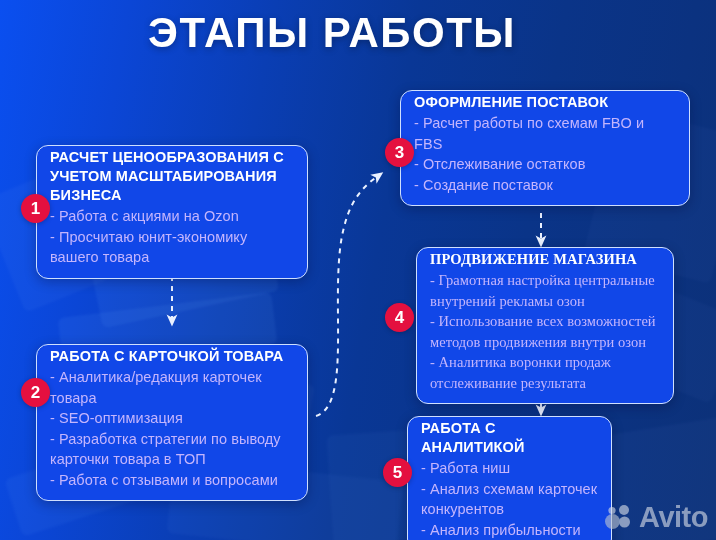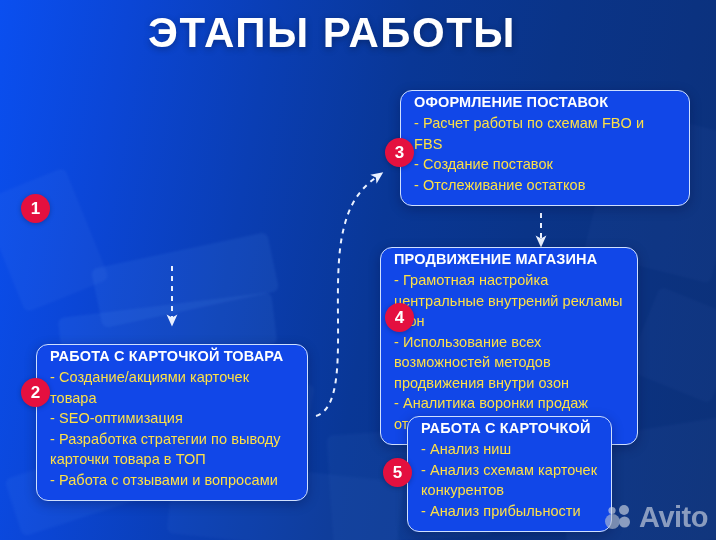--- a/index.html
+++ b/index.html
@@ -72,21 +72,21 @@
   .card-title {
     font-size: 14.5px;
     font-weight: bold;
     line-height: 19px;
     letter-spacing: 0.15px;
     margin-bottom: 1px;
   }
   .card-line {
     font-size: 14.5px;
     line-height: 20.5px;
-    color: #fde047;
+    color: #c4b5fd;
     letter-spacing: 0.05px;
   }
 
   
   .badge {
     position: absolute;
     width: 29px;
     height: 29px;
     border-radius: 50%;
     background: #e4103f;
@@ -153,50 +153,55 @@
 
     <path d="M172,266 L172,320" stroke="#eaf1ff" stroke-width="2" fill="none" stroke-dasharray="5,5" marker-end="url(#ah)"></path>
 
     <path d="M316,416 C352,405 330,300 342,236 C348,206 358,190 378,176" stroke="#eaf1ff" stroke-width="2" fill="none" stroke-dasharray="5,5" marker-end="url(#ah)"></path>
 
     <path d="M541,213 L541,241" stroke="#eaf1ff" stroke-width="2" fill="none" stroke-dasharray="5,5" marker-end="url(#ah)"></path>
 
     <path d="M541,384 L541,410" stroke="#eaf1ff" stroke-width="2" fill="none" stroke-dasharray="5,5" marker-end="url(#ah)"></path>
   </svg>
 
+  <div class="card" style="left:36px; top:145px; width:272px;">
+    <div class="card-title">РАСЧЕТ ЦЕНООБРАЗОВАНИЯ С УЧЕТОМ МАСШТАБИРОВАНИЯ БИЗНЕСА</div>
+    <div class="card-line">- Работа с акциями на Ozon</div>
+    <div class="card-line">- Просчитаю юнит-экономику вашего товара</div>
+  </div>
   <div class="badge" style="left:21px; top:194px;">1</div>
 
   <div class="card" style="left:36px; top:344px; width:272px;">
     <div class="card-title">РАБОТА С КАРТОЧКОЙ ТОВАРА</div>
-    <div class="card-line">- Создание/акциями карточек товара</div>
+    <div class="card-line">- Аналитика/редакция карточек товара</div>
     <div class="card-line">- SEO-оптимизация</div>
     <div class="card-line">- Разработка стратегии по выводу карточки товара в ТОП</div>
     <div class="card-line">- Работа с отзывами и вопросами</div>
   </div>
   <div class="badge" style="left:21px; top:378px;">2</div>
 
   <div class="card" style="left:400px; top:90px; width:290px;">
     <div class="card-title">ОФОРМЛЕНИЕ ПОСТАВОК</div>
     <div class="card-line">- Расчет работы по схемам FBO и FBS</div>
+    <div class="card-line">- Отслеживание остатков</div>
     <div class="card-line">- Создание поставок</div>
-    <div class="card-line">- Отслеживание остатков</div>
   </div>
   <div class="badge" style="left:385px; top:138px;">3</div>
 
-  <div class="card" style="left:380px; top:247px; width:258px;">
+  <div class="card" style="left:416px; top:247px; width:258px;font-family:Liberation Serif, serif;">
     <div class="card-title">ПРОДВИЖЕНИЕ МАГАЗИНА</div>
     <div class="card-line">- Грамотная настройка центральные внутрений рекламы озон</div>
     <div class="card-line">- Использование всех возможностей методов продвижения внутри озон</div>
     <div class="card-line">- Аналитика воронки продаж отслеживание результата</div>
   </div>
   <div class="badge" style="left:385px; top:303px;">4</div>
 
   <div class="card" style="left:407px; top:416px; width:205px;">
-    <div class="card-title">РАБОТА С КАРТОЧКОЙ</div>
-    <div class="card-line">- Анализ ниш</div>
+    <div class="card-title">РАБОТА С АНАЛИТИКОЙ</div>
+    <div class="card-line">- Работа ниш</div>
     <div class="card-line">- Анализ схемам карточек конкурентов</div>
     <div class="card-line">- Анализ прибыльности</div>
   </div>
   <div class="badge" style="left:383px; top:458px;">5</div>
 
   <div class="watermark">
     <svg width="30" height="30" viewBox="0 0 30 30">
       <circle cx="8.5" cy="19.5" r="7.5" fill="#b9c2d0"></circle>
       <circle cx="20.5" cy="20" r="5.5" fill="#d5dbe6"></circle>
       <circle cx="20" cy="8" r="5" fill="#d5dbe6"></circle>

